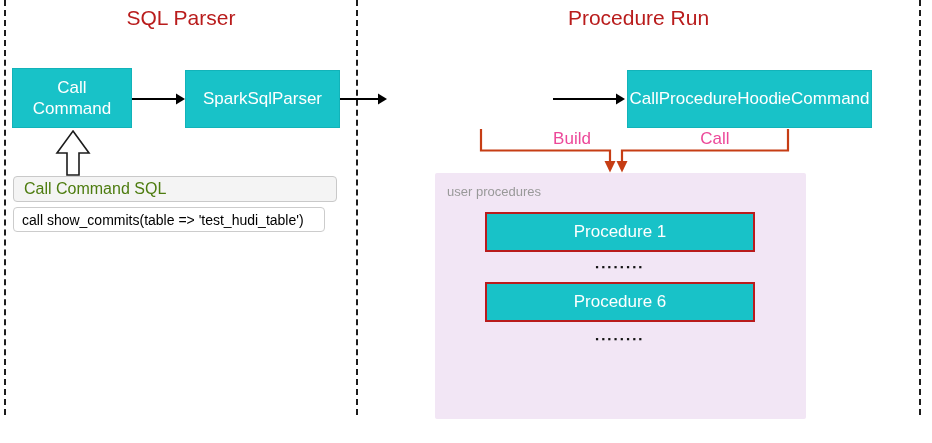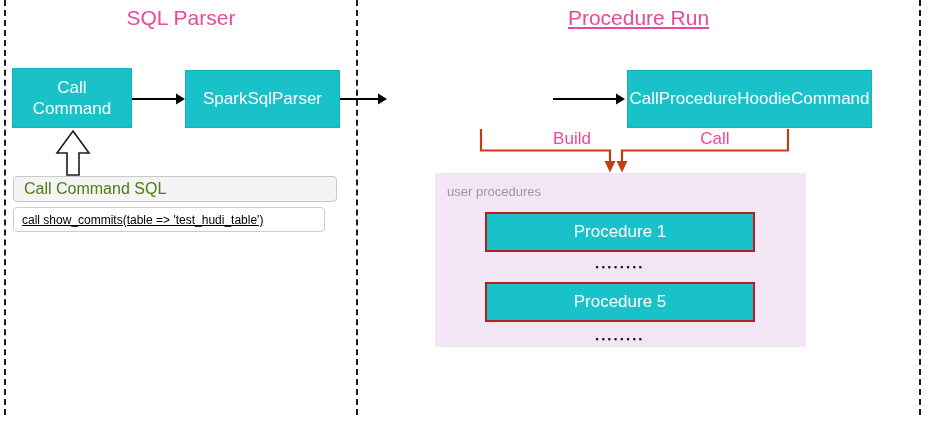--- a/index.html
+++ b/index.html
@@ -7,23 +7,23 @@
   body{font-family:"Liberation Sans", sans-serif;}
   #stage{position:relative;width:932px;height:443px;background:#ffffff;overflow:hidden;}
 
   
   .vdash{position:absolute;top:0;height:415px;width:0;border-left:2px dashed #1c1c1c;}
   .vdash.left{left:4px;}
   .vdash.mid{left:356px;}
   .vdash.right{left:919px;}
 
   
-  .section-title{position:absolute;top:6px;font-size:21px;color:#ec4899;text-align:center;}
+  .section-title{position:absolute;top:6px;font-size:21px;color:#b91c1c;text-align:center;}
   .title-sql{left:5px;width:352px;}
-  .title-proc{left:357px;width:563px;text-decoration:underline;}
+  .title-proc{left:357px;width:563px;}
 
   
   .node{position:absolute;background:#18c2c8;border:1px solid #12b3b9;color:#ffffff;
         display:flex;align-items:center;justify-content:center;text-align:center;
         font-size:17px;line-height:1.25;}
   .node.call-command{left:12px;top:68px;width:120px;height:60px;padding:0 18px;}
   .node.spark-sql-parser{left:185px;top:70px;width:155px;height:58px;}
   .node.hoodie-procedures{left:389px;top:70px;width:164px;height:58px;}
   .node.call-procedure{left:627px;top:70px;width:245px;height:58px;white-space:nowrap;}
 
@@ -34,27 +34,27 @@
 
   
   svg.connectors{position:absolute;left:0;top:0;width:932px;height:443px;}
 
   
   .sql-panel{position:absolute;left:13px;top:176px;width:340px;}
   .sql-panel .hdr{width:324px;height:26px;background:#f4f4f4;border:1px solid #c9c9c9;
                   border-radius:4px;font-size:16px;color:#4d7c0f;display:flex;align-items:center;
                   padding:0 10px;}
   .sql-panel .stmt{background:#ffffff;border:1px solid #cccccc;border-radius:4px;height:25px;
-                   display:flex;align-items:center;padding:0 8px;font-size:12px;color:#000;
-                   white-space:nowrap;margin-top:5px;text-decoration:underline;}
+                   display:flex;align-items:center;padding:0 8px;font-size:14px;color:#000;
+                   white-space:nowrap;margin-top:5px;}
   .sql-panel .stmt.s1{width:312px;}
   .sql-panel .stmt.s2{width:334px;}
 
   
-  .user-procs{position:absolute;left:435px;top:173px;width:371px;height:174px;
+  .user-procs{position:absolute;left:435px;top:173px;width:371px;height:246px;
               background:#f2e6f5;border-radius:2px;}
   .user-procs .panel-label{position:absolute;left:12px;top:11px;font-size:13px;color:#999999;}
   .proc-box{position:absolute;left:50px;width:270px;height:40px;background:#18c2c8;
             border:2px solid #b91c1c;color:#fff;font-size:17px;display:flex;
             align-items:center;justify-content:center;}
   .proc-1{top:39px;}
   .proc-2{top:109px;}
   .proc-n{top:183px;}
   .dots{position:absolute;left:50px;width:270px;text-align:center;color:#111;
         font-size:9px;letter-spacing:3px;line-height:9px;}
@@ -110,17 +110,17 @@
 
   <div class="sql-panel">
     <div class="hdr">Call Command SQL</div>
     <div class="stmt s1">call show_commits(table =&gt; 'test_hudi_table')</div>
   </div>
 
   <div class="user-procs">
     <div class="panel-label">user procedures</div>
     <div class="proc-box proc-1">Procedure 1</div>
     <div class="dots dots-1">▪▪▪▪▪▪▪▪</div>
-    <div class="proc-box proc-2">Procedure 5</div>
+    <div class="proc-box proc-2">Procedure 6</div>
     <div class="dots dots-2">▪▪▪▪▪▪▪▪</div>
   </div>
 
 </div>
 
 </body></html>

